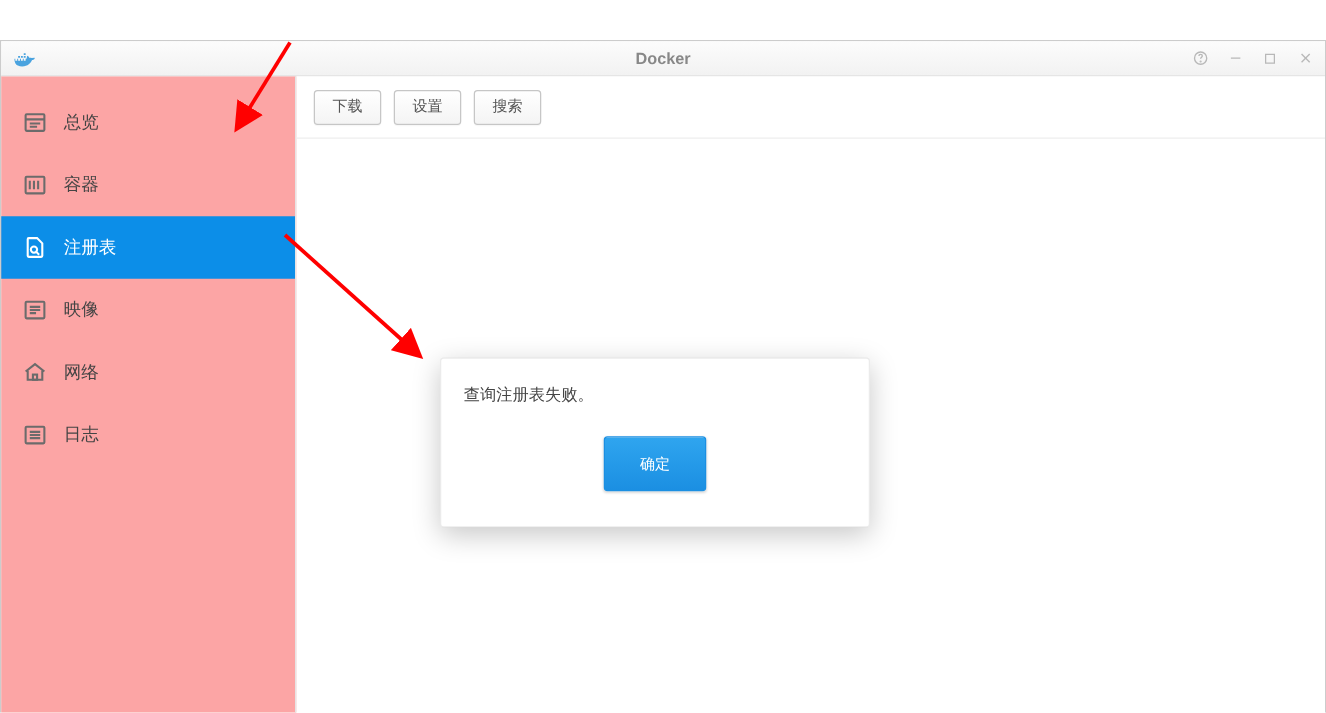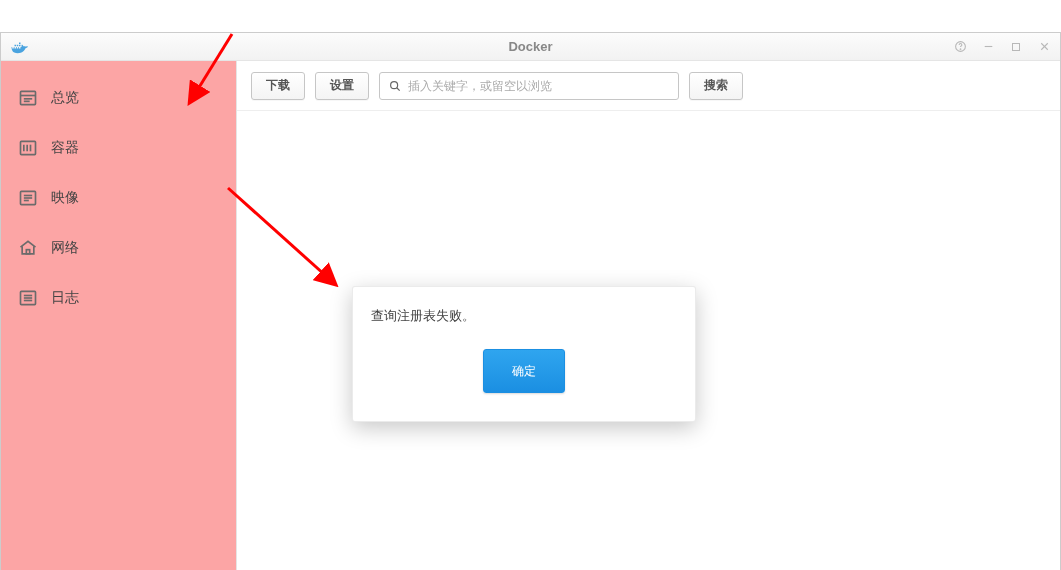--- a/index.html
+++ b/index.html
@@ -106,21 +106,20 @@
       padding: 0 14px;
       border: 1px solid #c6c6c6;
       border-radius: 3px;
       background: linear-gradient(#fff, #f4f4f4);
       color: #555;
       font-size: 12px;
       cursor: pointer;
       display: inline-flex;
       align-items: center;
       box-shadow: 0 1px 0 rgba(0,0,0,.03);
-      font-weight: bold;
     }
     .search-wrap {
       flex: 0 0 300px;
       height: 28px;
       border: 1px solid #c6c6c6;
       border-radius: 3px;
       display: flex;
       align-items: center;
       padding: 0 8px;
       background: #fff;
@@ -230,20 +229,30 @@
         <span class="sb-icon">
           <svg viewBox="0 0 24 24" width="20" height="20" fill="none" stroke="currentColor" stroke-width="2">
               <rect x="3" y="4" width="18" height="16" rx="1"></rect>
               <line x1="7" y1="8" x2="7" y2="16"></line>
               <line x1="11" y1="8" x2="11" y2="16"></line>
               <line x1="15" y1="8" x2="15" y2="16"></line>
             </svg>
         </span>
         <span class="sb-label">容器</span>
       </div>
+      <div class="sidebar-item active">
+        <span class="sb-icon">
+          <svg viewBox="0 0 24 24" width="20" height="20" fill="none" stroke="currentColor" stroke-width="2">
+              <path d="M14 3H6a1 1 0 00-1 1v16a1 1 0 001 1h12a1 1 0 001-1V8l-5-5z"></path>
+              <circle cx="11" cy="14" r="3"></circle>
+              <line x1="13.2" y1="16.2" x2="16" y2="19"></line>
+            </svg>
+        </span>
+        <span class="sb-label">注册表</span>
+      </div>
       <div class="sidebar-item">
         <span class="sb-icon">
           <svg viewBox="0 0 24 24" width="20" height="20" fill="none" stroke="currentColor" stroke-width="2">
               <rect x="3" y="4" width="18" height="16" rx="1"></rect>
               <line x1="7" y1="9" x2="17" y2="9"></line>
               <line x1="7" y1="12" x2="17" y2="12"></line>
               <line x1="7" y1="15" x2="13" y2="15"></line>
             </svg>
         </span>
         <span class="sb-label">映像</span>
@@ -268,27 +277,20 @@
             </svg>
         </span>
         <span class="sb-label">日志</span>
       </div>
     </div>
 
     <div class="main">
       <div class="toolbar">
         <button class="btn">下载</button>
         <button class="btn">设置</button>
-        <div class="search-wrap">
-          <svg viewBox="0 0 24 24" width="14" height="14" fill="none" stroke="currentColor" stroke-width="2">
-              <circle cx="10.5" cy="10.5" r="6"></circle>
-              <line x1="15" y1="15" x2="20" y2="20"></line>
-            </svg>
-          <input class="search-input" type="text" placeholder="插入关键字，或留空以浏览" style="">
-        </div>
         <button class="btn">搜索</button>
       </div>
       <div class="content">
         <div class="dialog">
           <div class="dialog-msg">查询注册表失败。</div>
           <div class="dialog-foot">
             <button class="btn-primary">确定</button>
           </div>
         </div>
       </div>

